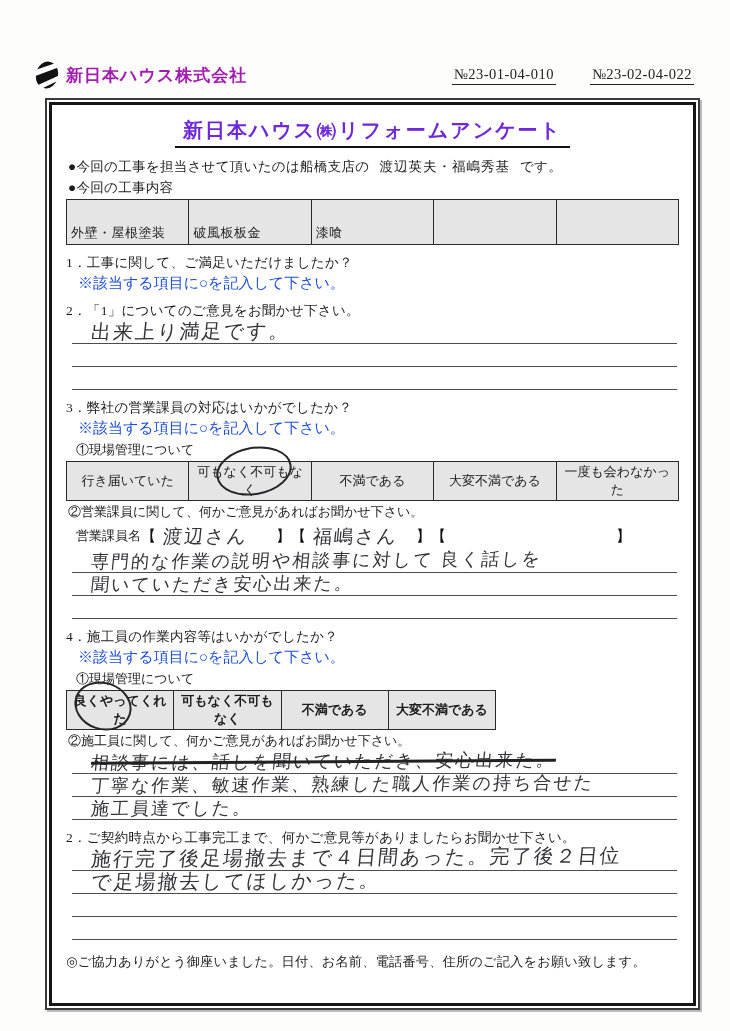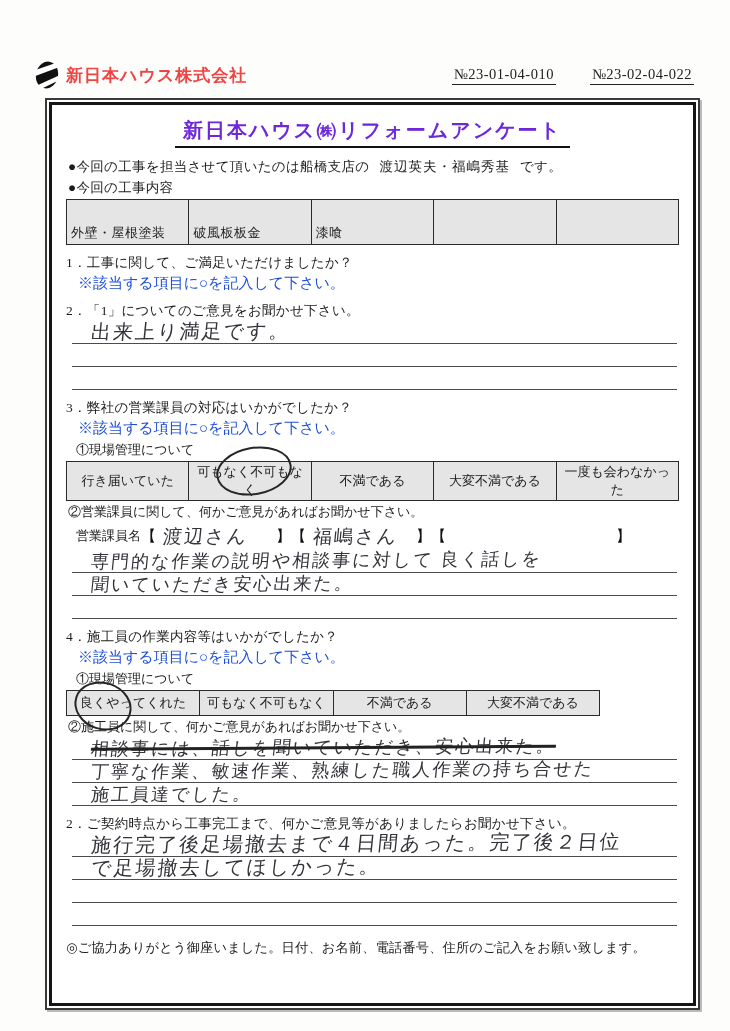--- a/index.html
+++ b/index.html
@@ -8,21 +8,21 @@
     height:1031px; position:relative; overflow:hidden;
     font-family:"Liberation Serif","DejaVu Serif",serif;
     color:#1c1c1c;
     -webkit-font-smoothing:antialiased;
   }
   .scan-page { position:absolute; inset:0; background:#fdfdfc; }
 
   
   .hdr { position:absolute; top:58px; left:34px; right:36px; height:34px; display:flex; align-items:center; }
   .logo { width:26px; height:30px; margin-right:6px; flex:0 0 auto; }
-  .company { font-family:Liberation Sans, sans-serif; font-weight:bold; font-size:17px; letter-spacing:1px; color:#ef4444; }
+  .company { font-family:Liberation Sans, sans-serif; font-weight:bold; font-size:17px; letter-spacing:1px; color:#a21caf; }
   .hdr-nums { margin-left:auto; display:flex; gap:34px; font-size:14.5px; letter-spacing:.5px; }
   .hdr-nums .num { border-bottom:1.5px solid #222; padding:0 2px 1px; color:#222; }
 
   
   .formbox-outer { position:absolute; left:45px; top:98px; width:655px; height:912px; border:2px solid #3a3a3a; padding:2px; background:#fff; box-shadow:2px 2px 0 #bbb; }
   .formbox { width:100%; height:100%; border:3px solid #151515; padding:10px 14px 8px 14px; overflow:hidden; }
 
   .title { text-align:center; font-size:20px; letter-spacing:2px; margin:2px auto 10px; width:max-content; font-weight:bold; border-bottom:2px solid #111; padding:0 8px 2px; color:#6d28d9; }
 
   .bullet-line { font-size:13.5px; margin:3px 2px 2px; letter-spacing:.3px; }
@@ -30,21 +30,21 @@
 
   table.grid { border-collapse:collapse; width:100%; table-layout:fixed; }
   table.grid td { border:1.5px solid #2a2a2a; font-size:13px; padding:2px 4px; background:#e5e5e5; }
   table.work td { height:45px; vertical-align:bottom; letter-spacing:.5px; }
 
   .q-label { font-size:13.5px; margin:9px 0 2px; letter-spacing:.3px; }
   .note { font-size:15px; margin:1px 0 3px 12px; color:#1d4ed8; }
   .sub { font-size:13px; margin:2px 0 2px 10px; }
 
   .opt-wrap { position:relative; margin:1px 0 2px; }
-  .opt-wrap.narrow { width:534px; }
+  .opt-wrap.narrow { width:430px;font-weight:bold; }
   table.opts td { text-align:center; height:25px; font-size:13px; padding:1px 2px; letter-spacing:0; }
   .circle-svg { position:absolute; inset:-16px 0 -16px 0; width:100%; height:calc(100% + 32px); overflow:visible; pointer-events:none; }
   .circle-svg ellipse { fill:none; stroke:#26262a; stroke-width:2; }
 
   .lines { margin:2px 2px 0 6px; }
   .ans-line { height:22px; border-bottom:1.5px solid #4c4c4c; display:flex; align-items:flex-end; overflow:visible; }
   .ans-line + .ans-line { margin-top:1px; }
 
   .hw { font-family:"Liberation Sans","DejaVu Sans",sans-serif; color:#33333a; font-size:18px; letter-spacing:2px; transform:skewX(-6deg) rotate(-.4deg); transform-origin:left bottom; white-space:nowrap; line-height:1; padding:0 0 1px 18px; }
   .hw.big { font-size:20px; }

